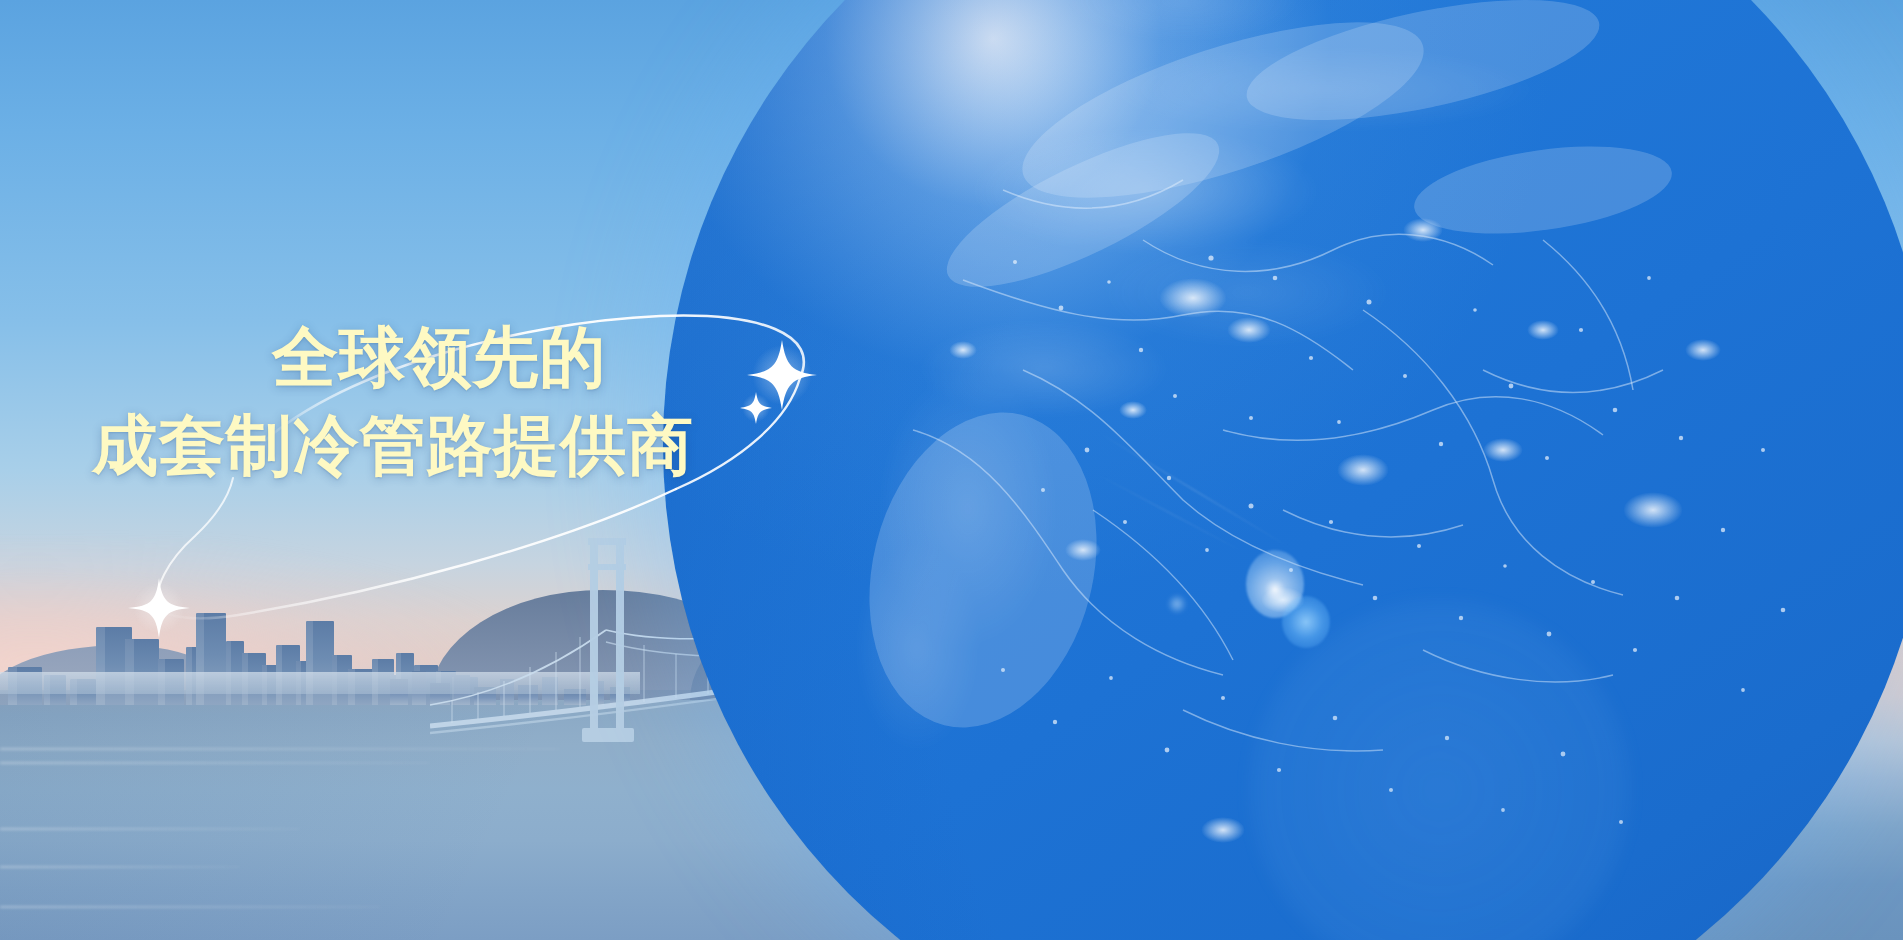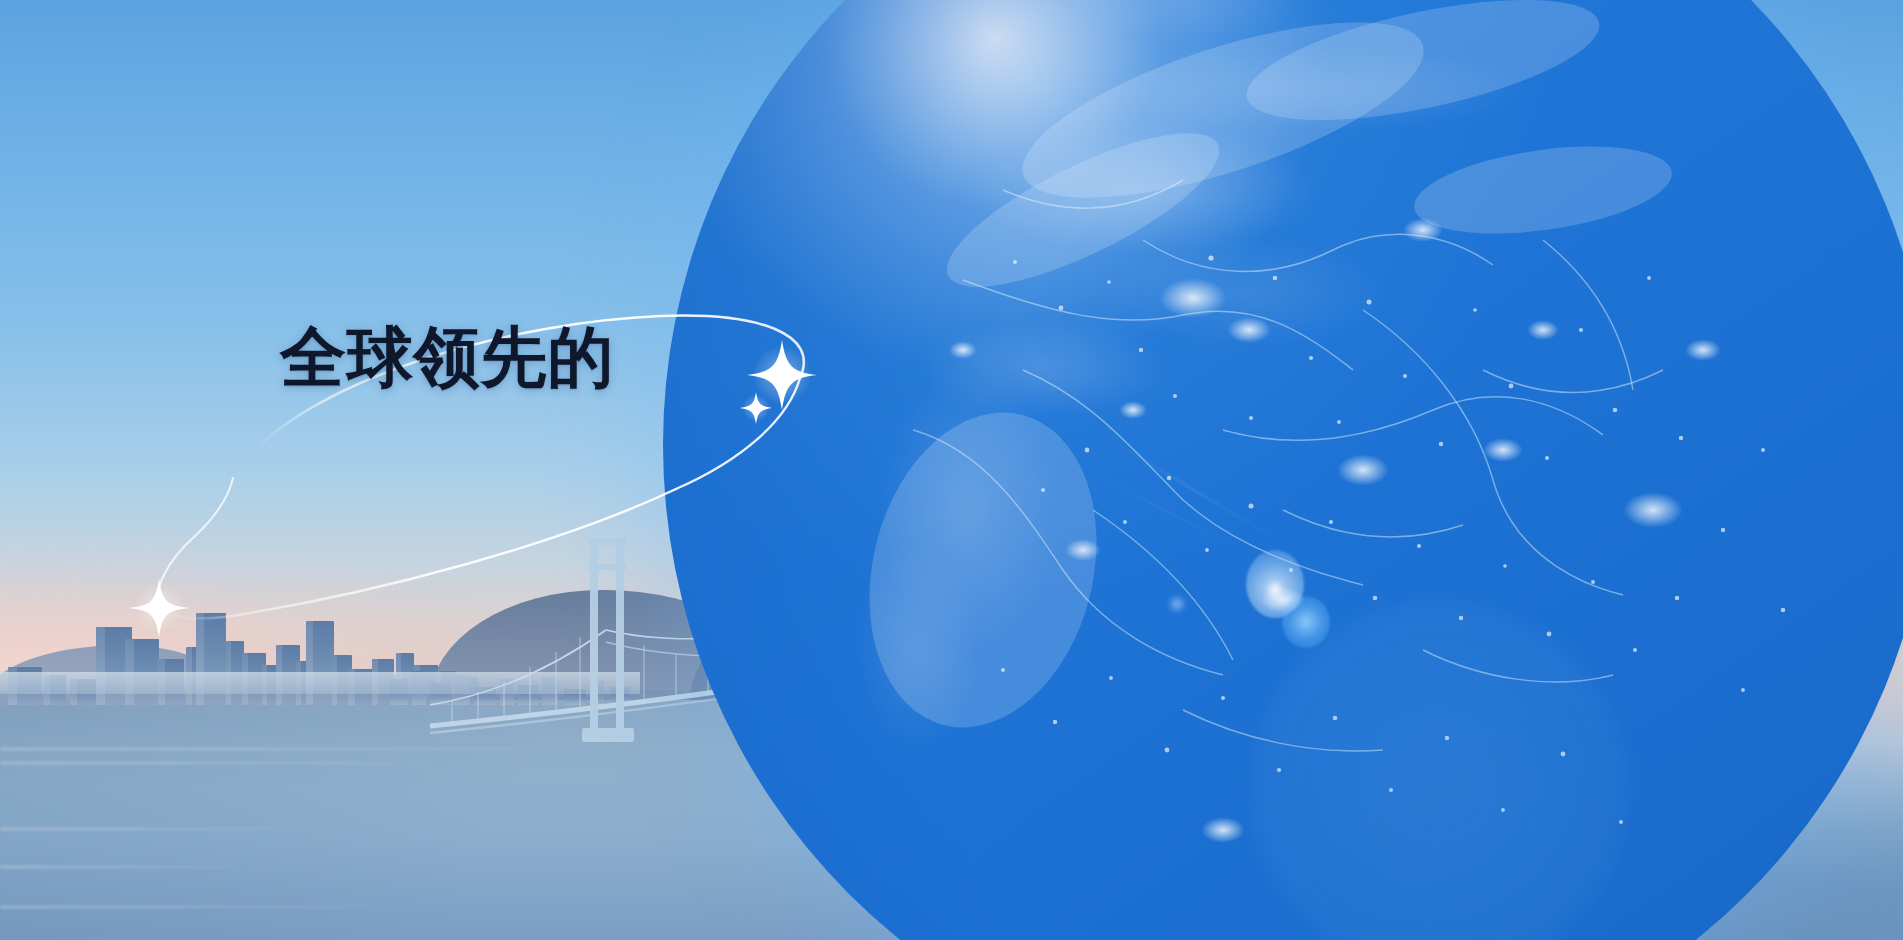--- a/index.html
+++ b/index.html
@@ -189,22 +189,22 @@
     transform:rotate(28deg);transform-origin:left center;
     background:linear-gradient(to right,rgba(255,255,255,0),rgba(255,255,255,.14),rgba(255,255,255,0));
     filter:blur(1px);
   }
 
   
   .orbit{position:absolute;left:0;top:0;width:1903px;height:940px;pointer-events:none;}
 
   
   .headline{
-    position:absolute;left:100px;top:318px;
-    color:#0f172a;
+    position:absolute;left:92px;top:318px;
+    color:#fef9c3;
     font-weight:700;
     letter-spacing:.055em;
     line-height:1.20;
     text-shadow:0 2px 10px rgba(30,70,130,.28), 0 1px 2px rgba(30,70,130,.18);
     user-select:none;
   }
   .headline .l1{font-size:66px;padding-left:180px;display:block;}
   .headline .l2{font-size:66px;display:block;margin-top:9px;}
 </style>
 </head>
@@ -478,15 +478,16 @@
     </g>
 
     <g>
       <circle cx="159" cy="608" r="26" fill="url(#sparkGlow)"></circle>
       <path d="M159 578 C 162 601, 167 606, 190 608 C 167 610, 162 615, 159 638 C 156 615, 151 610, 128 608 C 151 606, 156 601, 159 578 Z" fill="#ffffff"></path>
     </g>
   </svg>
 
   <div class="headline">
     <span class="l1">全球领先的</span>
+    <span class="l2">成套制冷管路提供商</span>
   </div>
 
 </div>
 
 </body></html>

